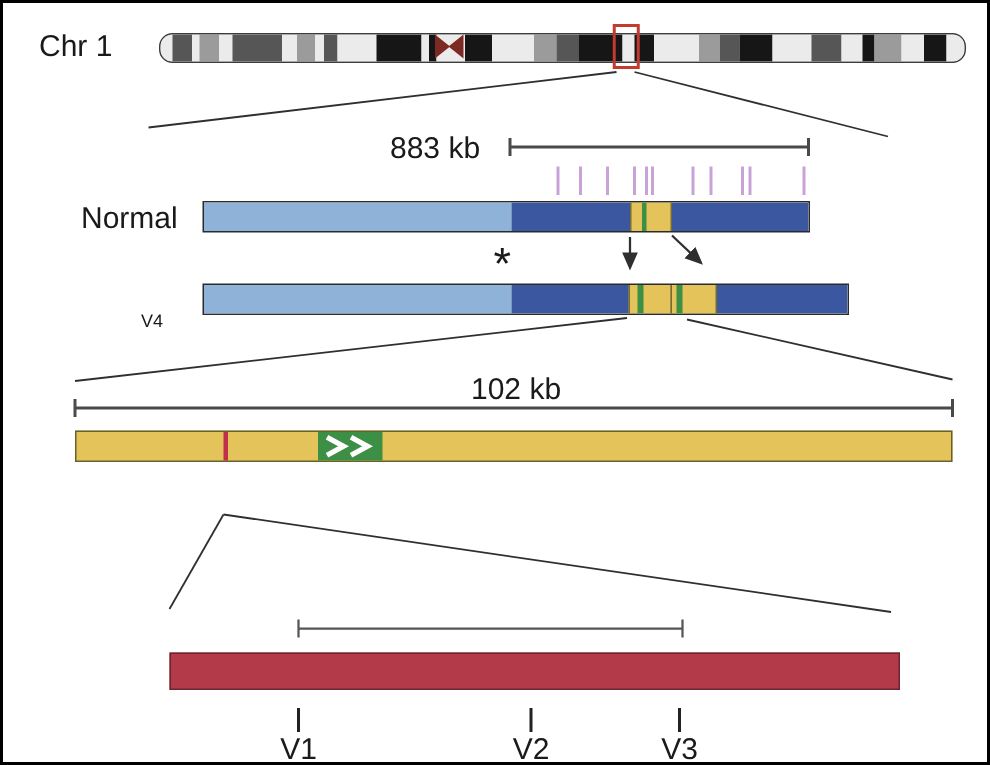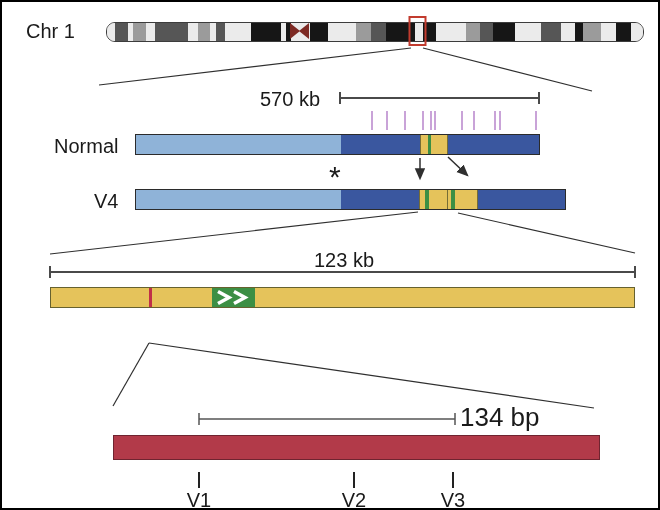--- a/index.html
+++ b/index.html
@@ -5,21 +5,21 @@
   html,body{margin:0;padding:0;background:#fff;}
   .frame{
     position:relative;width:660px;height:510px;box-sizing:border-box;
     background:#fff;border:2px solid #000;overflow:hidden;
     font-family:"Liberation Sans",sans-serif;color:#1a1a1a;
   }
   .label{position:absolute;white-space:nowrap;line-height:1;}
   #chr-label{left:24px;top:19px;font-size:20px;}
   #top-scale-label{left:258px;top:87px;font-size:20px;}
   #normal-label{left:52px;top:134px;font-size:20px;}
-  #v4-label{left:92px;top:189px;font-size:20px;}
+  #v4-label{left:92px;top:206px;font-size:12px;}
   #asterisk{left:327px;top:160px;font-size:30px;}
   #mid-scale-label{left:312px;top:248px;font-size:20px;}
   #gene-label{left:191px;top:313px;font-size:20px;}
   #bottom-scale-label{left:458px;top:402px;font-size:26px;}
 
   
   #ideogram{
     position:absolute;left:104px;top:20px;width:536px;height:18px;
     border:1px solid #3c3c3c;border-radius:9px;overflow:hidden;background:#ebebeb;
   }
@@ -91,21 +91,21 @@
       <div class="band" style="left: 408px; width: 26px; background: rgb(235, 235, 235);"></div>
       <div class="band" style="left: 434px; width: 20px; background: rgb(86, 86, 86);"></div>
       <div class="band" style="left: 454px; width: 14px; background: rgb(235, 235, 235);"></div>
       <div class="band" style="left: 468px; width: 8px; background: rgb(22, 22, 22);"></div>
       <div class="band" style="left: 476px; width: 18px; background: rgb(155, 155, 155);"></div>
       <div class="band" style="left: 494px; width: 15px; background: rgb(235, 235, 235);"></div>
       <div class="band" style="left: 509px; width: 15px; background: rgb(22, 22, 22);"></div>
       <div class="band" style="left: 524px; width: 12px; background: rgb(235, 235, 235);"></div>
     </div>
 
-  <div class="label" id="top-scale-label">570 kb</div>
+  <div class="label" id="top-scale-label">883 kb</div>
 
   <div id="purple-ticks">
       <div class="p-tick" style="left: 369px;"></div>
       <div class="p-tick" style="left: 384px;"></div>
       <div class="p-tick" style="left: 402px;"></div>
       <div class="p-tick" style="left: 420px;"></div>
       <div class="p-tick" style="left: 428px;"></div>
       <div class="p-tick" style="left: 432px;"></div>
       <div class="p-tick" style="left: 459px;"></div>
       <div class="p-tick" style="left: 471px;"></div>
@@ -129,27 +129,26 @@
     <div class="seg light" style="left:0;width:205px;"></div>
     <div class="seg dark" style="left:205px;right:0;"></div>
     <div class="yellow-seg" style="left:283px;width:29px;">
       <div class="green-line" style="left:5px;width:4px;"></div>
     </div>
     <div class="yellow-seg" style="left:311px;width:31px;">
       <div class="green-line" style="left:3px;width:4px;"></div>
     </div>
   </div>
 
-  <div class="label" id="mid-scale-label">123 kb</div>
+  <div class="label" id="mid-scale-label">102 kb</div>
   <div id="region-bar">
     <div id="region-red-marker"></div>
     <div id="gene-box"></div>
   </div>
 
-  <div class="label" id="bottom-scale-label">134 bp</div>
   <div id="bp-bar"></div>
   <div id="variants">
       <div class="v-tick" style="left: 196px;"></div>
       <div class="v-label" style="left: 175px;">V1</div>
       <div class="v-tick" style="left: 351px;"></div>
       <div class="v-label" style="left: 330px;">V2</div>
       <div class="v-tick" style="left: 450px;"></div>
       <div class="v-label" style="left: 429px;">V3</div>
     </div>
 

